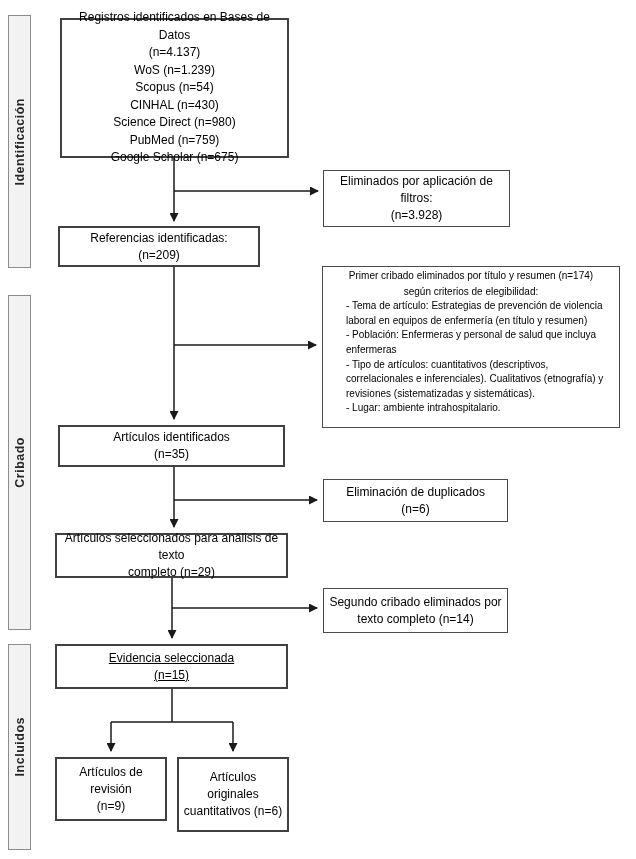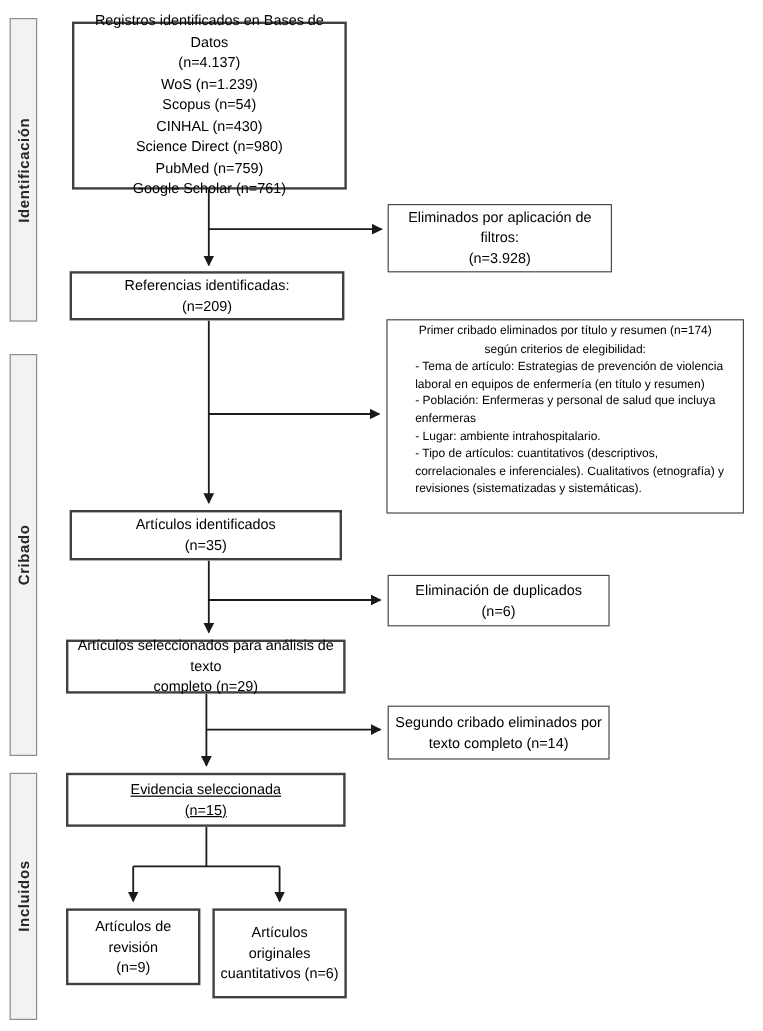--- a/index.html
+++ b/index.html
@@ -103,24 +103,24 @@
   </div>
 
   <div class="node big-list" style="left:60px; top:18px; width:229px; height:140px;">
     <div>Registros identificados en Bases de Datos</div>
     <div>(n=4.137)</div>
     <div>WoS (n=1.239)</div>
     <div>Scopus (n=54)</div>
     <div>CINHAL (n=430)</div>
     <div>Science Direct (n=980)</div>
     <div>PubMed (n=759)</div>
-    <div>Google Scholar (n=761)</div>
+    <div>Google Scholar (n=675)</div>
   </div>
 
-  <div class="node" style="left:58px; top:226px; width:229px; height:41px;">
+  <div class="node" style="left:58px; top:226px; width:202px; height:41px;">
     <div>Referencias identificadas:</div>
     <div>(n=209)</div>
   </div>
 
   <div class="node" style="left:58px; top:425px; width:227px; height:42px;">
     <div>Artículos identificados</div>
     <div>(n=35)</div>
   </div>
 
   <div class="node" style="left:55px; top:533px; width:233px; height:45px;">
@@ -146,22 +146,22 @@
   <div class="node side" style="left:323px; top:170px; width:187px; height:57px;">
     <div>Eliminados por aplicación de filtros:</div>
     <div>(n=3.928)</div>
   </div>
 
   <div class="criteria" style="left:322px; top:266px; width:298px; height:162px;">
     <div class="c-title">Primer cribado eliminados por título y resumen (n=174)</div>
     <div class="c-subtitle">según criterios de elegibilidad:</div>
     <div class="c-item">- Tema de artículo: Estrategias de prevención de violencia laboral en equipos de enfermería (en título y resumen)</div>
     <div class="c-item">- Población: Enfermeras y personal de salud que incluya enfermeras</div>
+    <div class="c-item">- Tipo de artículos: cuantitativos (descriptivos, correlacionales e inferenciales). Cualitativos (etnografía) y revisiones (sistematizadas y sistemáticas).</div>
     <div class="c-item">- Lugar: ambiente intrahospitalario.</div>
-    <div class="c-item">- Tipo de artículos: cuantitativos (descriptivos, correlacionales e inferenciales). Cualitativos (etnografía) y revisiones (sistematizadas y sistemáticas).</div>
   </div>
 
   <div class="node side" style="left:323px; top:479px; width:185px; height:43px;">
     <div>Eliminación de duplicados</div>
     <div>(n=6)</div>
   </div>
 
   <div class="node side" style="left:323px; top:588px; width:185px; height:45px;">
     <div>Segundo cribado eliminados por</div>
     <div>texto completo (n=14)</div>

